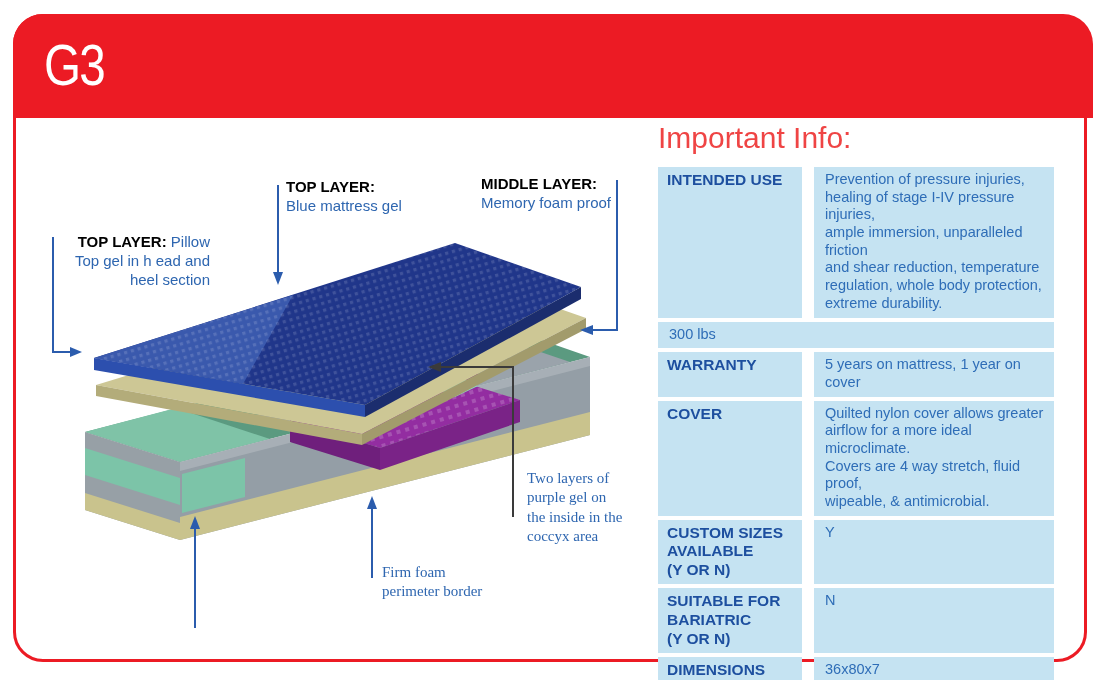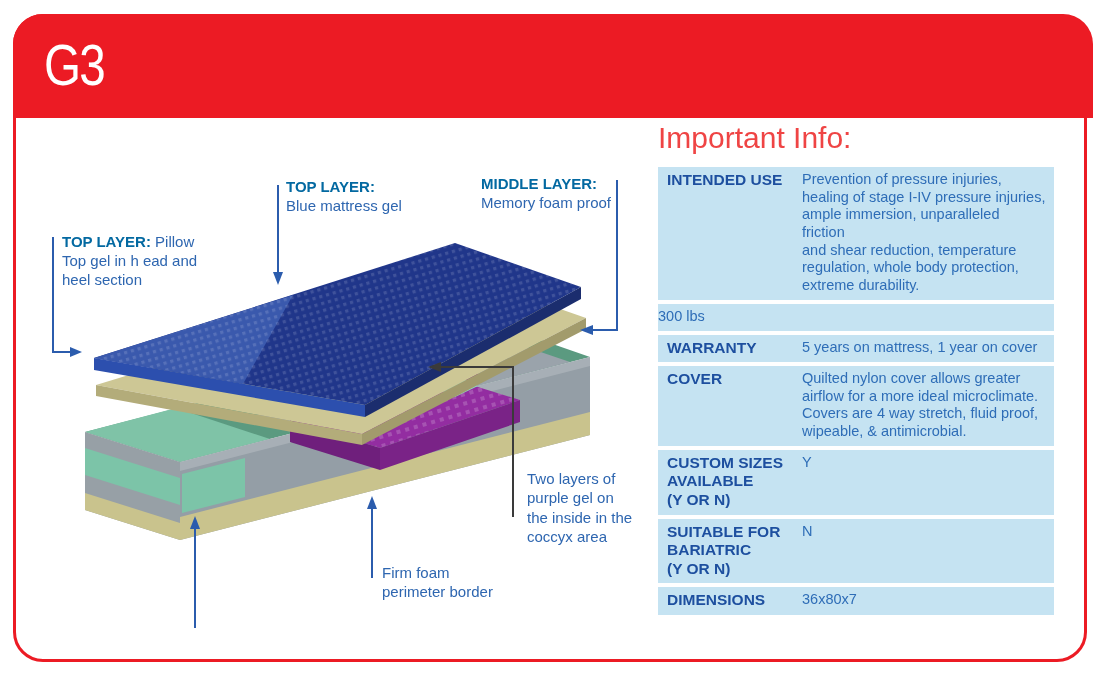--- a/index.html
+++ b/index.html
@@ -12,38 +12,38 @@
   .header-band{position:absolute;left:13px;top:14px;width:1080px;height:104px;
                background:#ec1b24;border-radius:30px 30px 0 0;box-sizing:border-box;}
   .product-title{position:absolute;left:44px;top:36px;color:#ffffff;font-size:58px;
                  letter-spacing:-2px;transform:scaleX(.82);transform-origin:left top;line-height:1;}
 
   
   svg.diagram{position:absolute;left:0;top:0;pointer-events:none;}
 
   
   .dlabel{position:absolute;color:#2e66b0;font-size:15px;line-height:1.28;}
-  .dlabel b{color:#0369a1;font-weight:bold;}
-  .pre{white-space:pre-line;}
-  .lbl-pillow{left:62px;top:232px;width:148px;}
+  .dlabel b{color:#000000;font-weight:bold;}
+  .pre{white-space:pre-line;font-family:Liberation Serif, serif;}
+  .lbl-pillow{left:62px;top:232px;width:148px;text-align:right;}
   .lbl-bluegel{left:286px;top:177px;width:150px;}
   .lbl-middle{left:481px;top:174px;width:160px;}
   .lbl-purple{left:527px;top:450px;width:110px;}
   .lbl-firmfoam{left:382px;top:544px;width:140px;}
   .lbl-base{left:75px;top:592px;width:140px;}
 
   
   .info-panel{position:absolute;left:658px;top:121px;width:396px;}
   .info-title{color:#ef4444;font-size:30px;line-height:1.1;margin:0 0 13px 0;font-weight:400;}
   .info-table{display:flex;flex-direction:column;gap:4px;}
-  .info-row{display:flex;gap:0;}
+  .info-row{display:flex;gap:12px;}
   .cell{background:#c5e3f2;box-sizing:border-box;}
   .cell-label{width:144px;flex:0 0 144px;padding:4px 8px 5px 9px;color:#1d4f9f;
               font-weight:bold;font-size:15.5px;line-height:1.2;white-space:pre-line;}
-  .cell-value{flex:1;padding:4px 8px 5px 0;color:#2e6db7;font-size:14.5px;
+  .cell-value{flex:1;padding:4px 8px 5px 11px;color:#2e6db7;font-size:14.5px;
               line-height:1.22;white-space:pre-line;}
 </style>
 </head>
 <body>
 
 <div class="stage">
 
   <div class="frame"></div>
   <div class="header-band"></div>
   <div class="product-title">G3</div>

